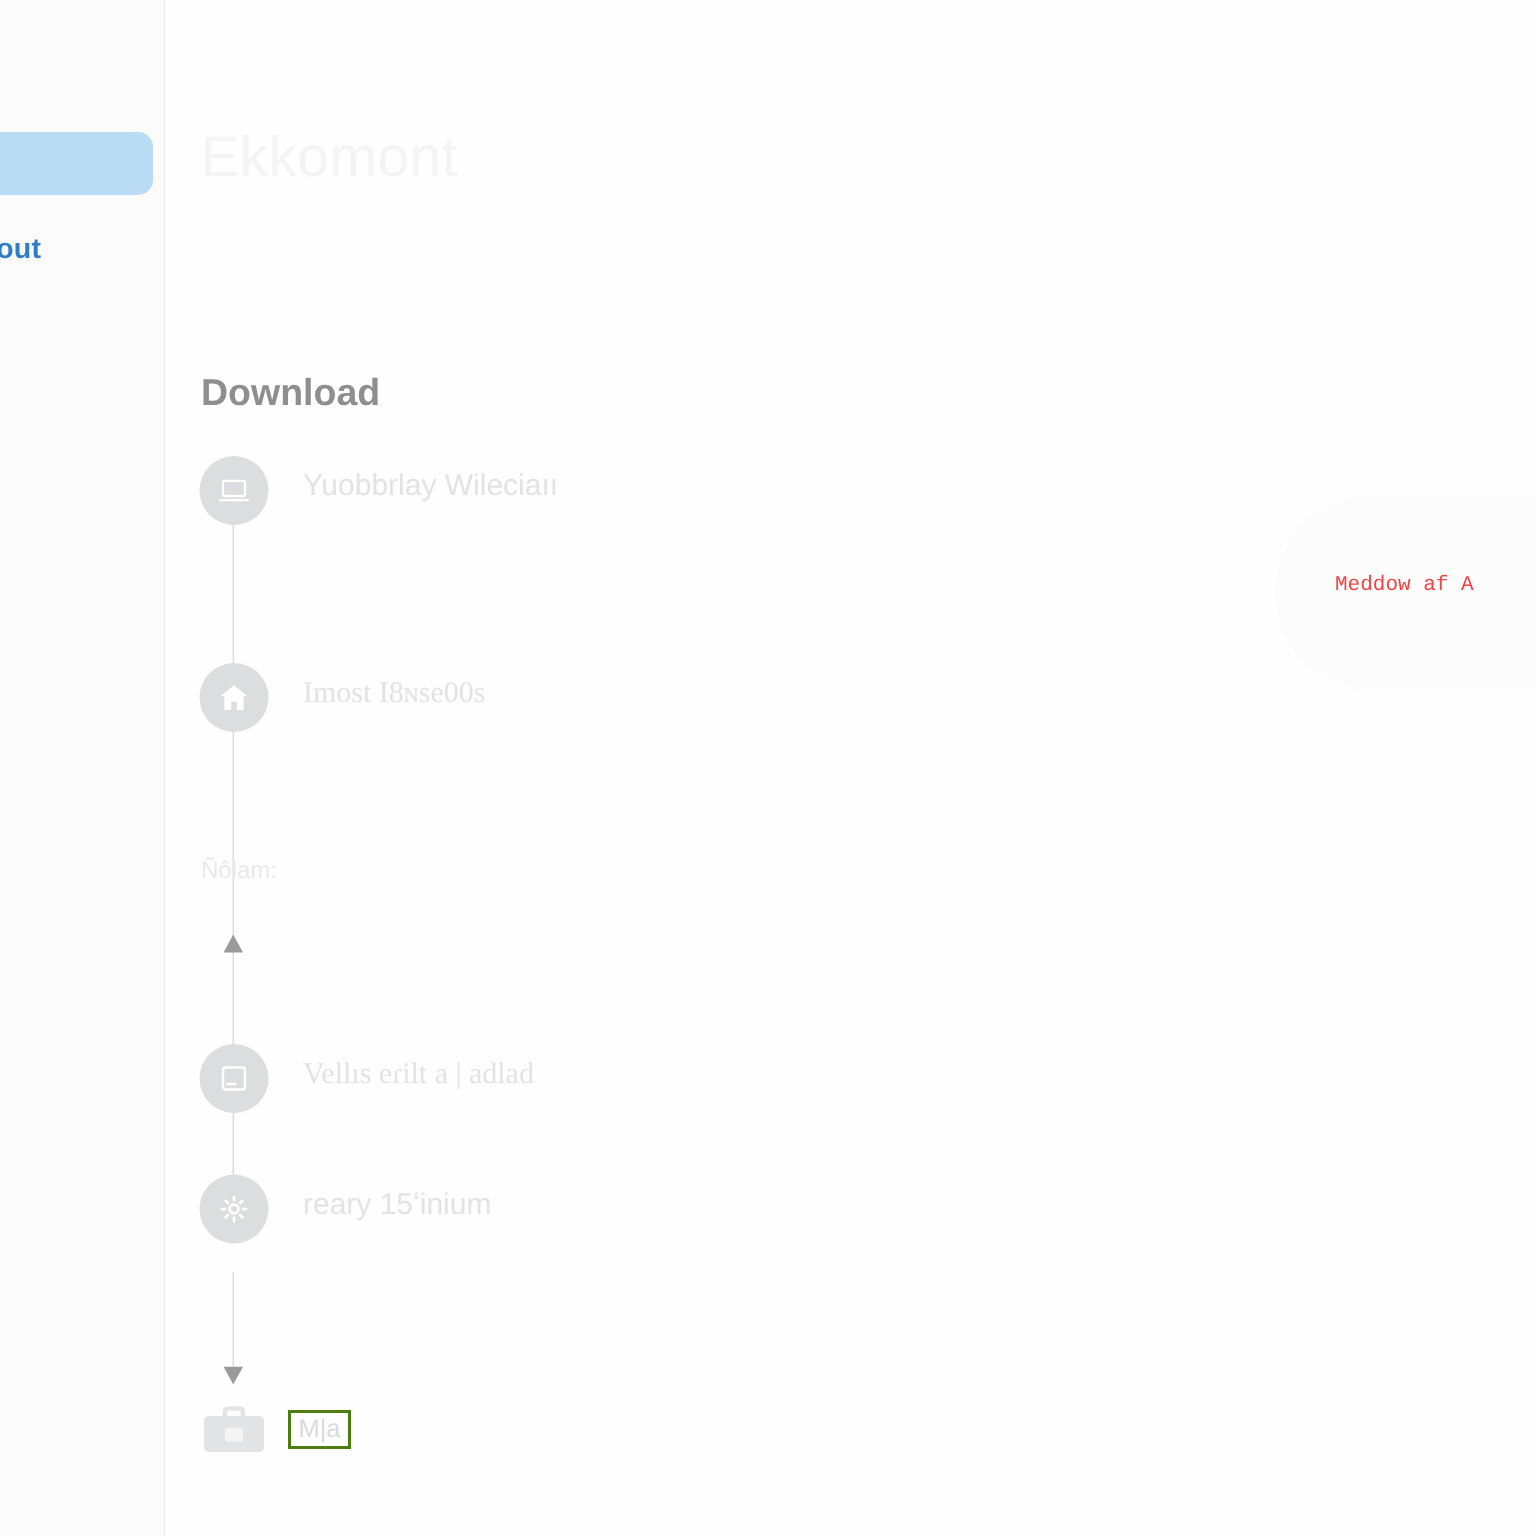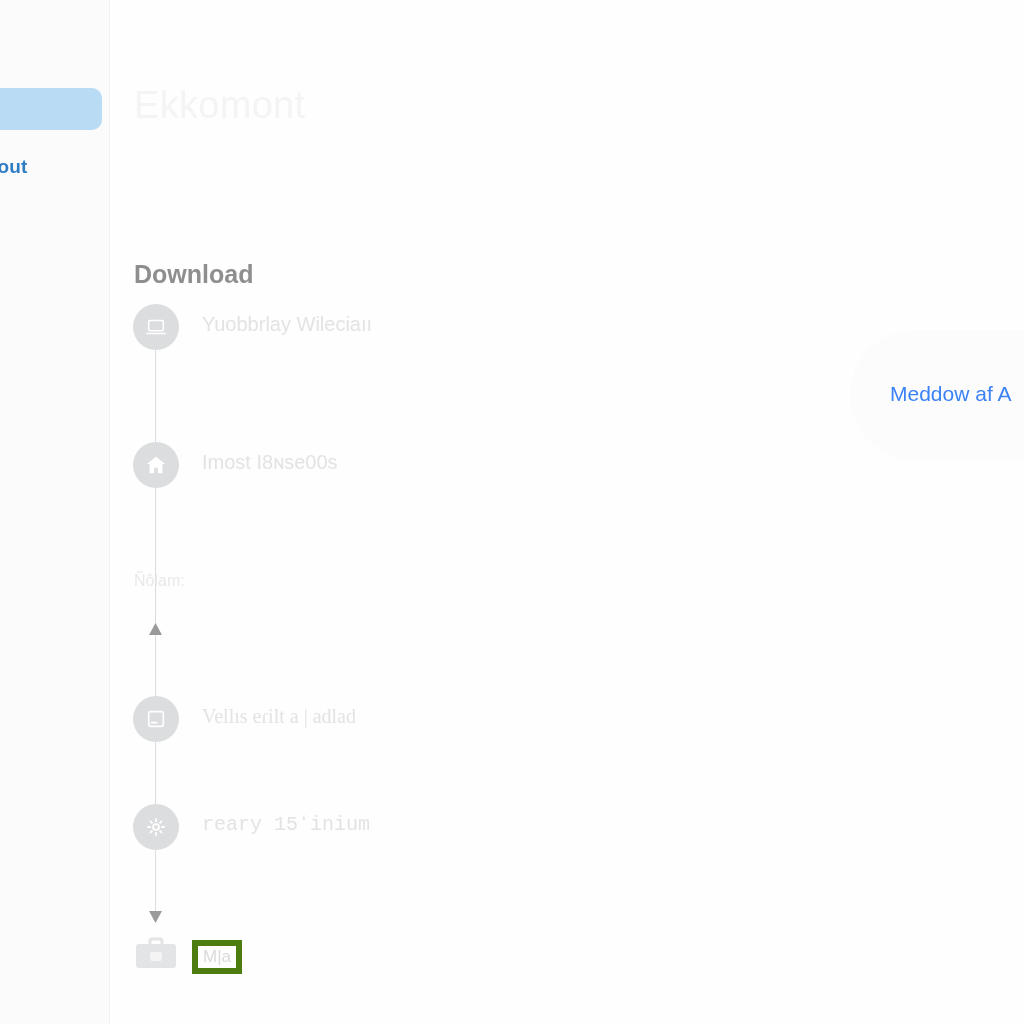--- a/index.html
+++ b/index.html
@@ -54,31 +54,32 @@
   .page-title {
     position:absolute; left:24px; top:84px;
     font-size:38px; font-weight:400;
     color:#f4f4f4;
     letter-spacing:.3px;
     white-space:nowrap;
   }
 
   .ghost-right {
     position:absolute; left:780px; top:382px;
-    font-size:21px; color:#3b82f6;
-    white-space:nowrap;
+    font-size:14px; color:#ef4444;
+    white-space:nowrap;
+    font-family:Liberation Mono, monospace;
   }
   .ghost-blob {
     position:absolute; left:740px; top:330px;
     width:300px; height:130px;
     background:#fcfcfc; border-radius:70px;
   }
 
   .section-title {
-    position:absolute; left:24px; top:260px;
+    position:absolute; left:24px; top:248px;
     font-size:25px; color:#8e8e8e;
     white-space:nowrap;
   }
 
   
   .timeline { position:absolute; left:0; top:296px; width:100%; }
 
   .tl-line {
     position:absolute;
     left:45px; width:1px;
@@ -116,21 +117,21 @@
   .footer-row {
     position:absolute; left:0; top:930px; width:100%; height:48px;
   }
   .footer-icon {
     position:absolute; left:24px; top:6px;
     width:44px; height:34px;
   }
   .footer-icon svg { width:44px; height:34px; display:block; }
   .footer-badge {
     position:absolute; left:82px; top:10px;
-    border:6px solid #4d7c0f;
+    border:2px solid #4d7c0f;
     padding:1px 5px;
     font-size:17px; color:#d9dadb;
     white-space:nowrap;
     line-height:20px;
   }
 </style>
 </head>
 <body>
 
 <div id="app">
@@ -166,21 +167,21 @@
       <div class="tl-item" style="top:8px;">
         <div class="tl-bullet">
           <svg viewBox="0 0 24 24" fill="none" stroke="#ffffff" stroke-width="1.7" stroke-linecap="round" stroke-linejoin="round">
             <rect x="4" y="5" width="16" height="11" rx="1.5"></rect>
             <line x1="2" y1="19" x2="22" y2="19"></line>
           </svg>
         </div>
         <div class="tl-label">Yuobbrlay Wileciaıı</div>
       </div>
 
-      <div class="tl-item" style="top:146px;">
+      <div class="tl-item" style="top:146px;font-family:Liberation Serif, serif;">
         <div class="tl-bullet">
           <svg viewBox="0 0 24 24" fill="#ffffff">
             <path d="M12 3 L22 11 H19 V21 H14 V15 H10 V21 H5 V11 H2 Z"></path>
           </svg>
         </div>
         <div class="tl-label">Imost I8ɴse00s</div>
       </div>
 
       <div class="tl-caption" style="top:276px;">Ñôlam:</div>
 
@@ -193,21 +194,21 @@
       <div class="tl-item" style="top:400px;font-family:Liberation Serif, serif;">
         <div class="tl-bullet">
           <svg viewBox="0 0 24 24" fill="none" stroke="#ffffff" stroke-width="1.8" stroke-linecap="round" stroke-linejoin="round">
             <rect x="4" y="4" width="16" height="16" rx="2"></rect>
             <line x1="7" y1="16" x2="13" y2="16"></line>
           </svg>
         </div>
         <div class="tl-label">Vellıs eɾilt a | adlad</div>
       </div>
 
-      <div class="tl-item" style="top:508px;font-family:Liberation Mono, monospace;">
+      <div class="tl-item" style="top:487px;">
         <div class="tl-bullet">
           <svg viewBox="0 0 24 24" fill="none" stroke="#ffffff" stroke-width="2" stroke-linecap="round">
             <circle cx="12" cy="12" r="3.2"></circle>
             <path d="M12 3.2 v2.4 M12 18.4 v2.4 M3.2 12 h2.4 M18.4 12 h2.4
                      M5.9 5.9 l1.7 1.7 M16.4 16.4 l1.7 1.7
                      M18.1 5.9 l-1.7 1.7 M7.6 16.4 l-1.7 1.7"></path>
           </svg>
         </div>
         <div class="tl-label">reary 15ʻinium</div>
       </div>

